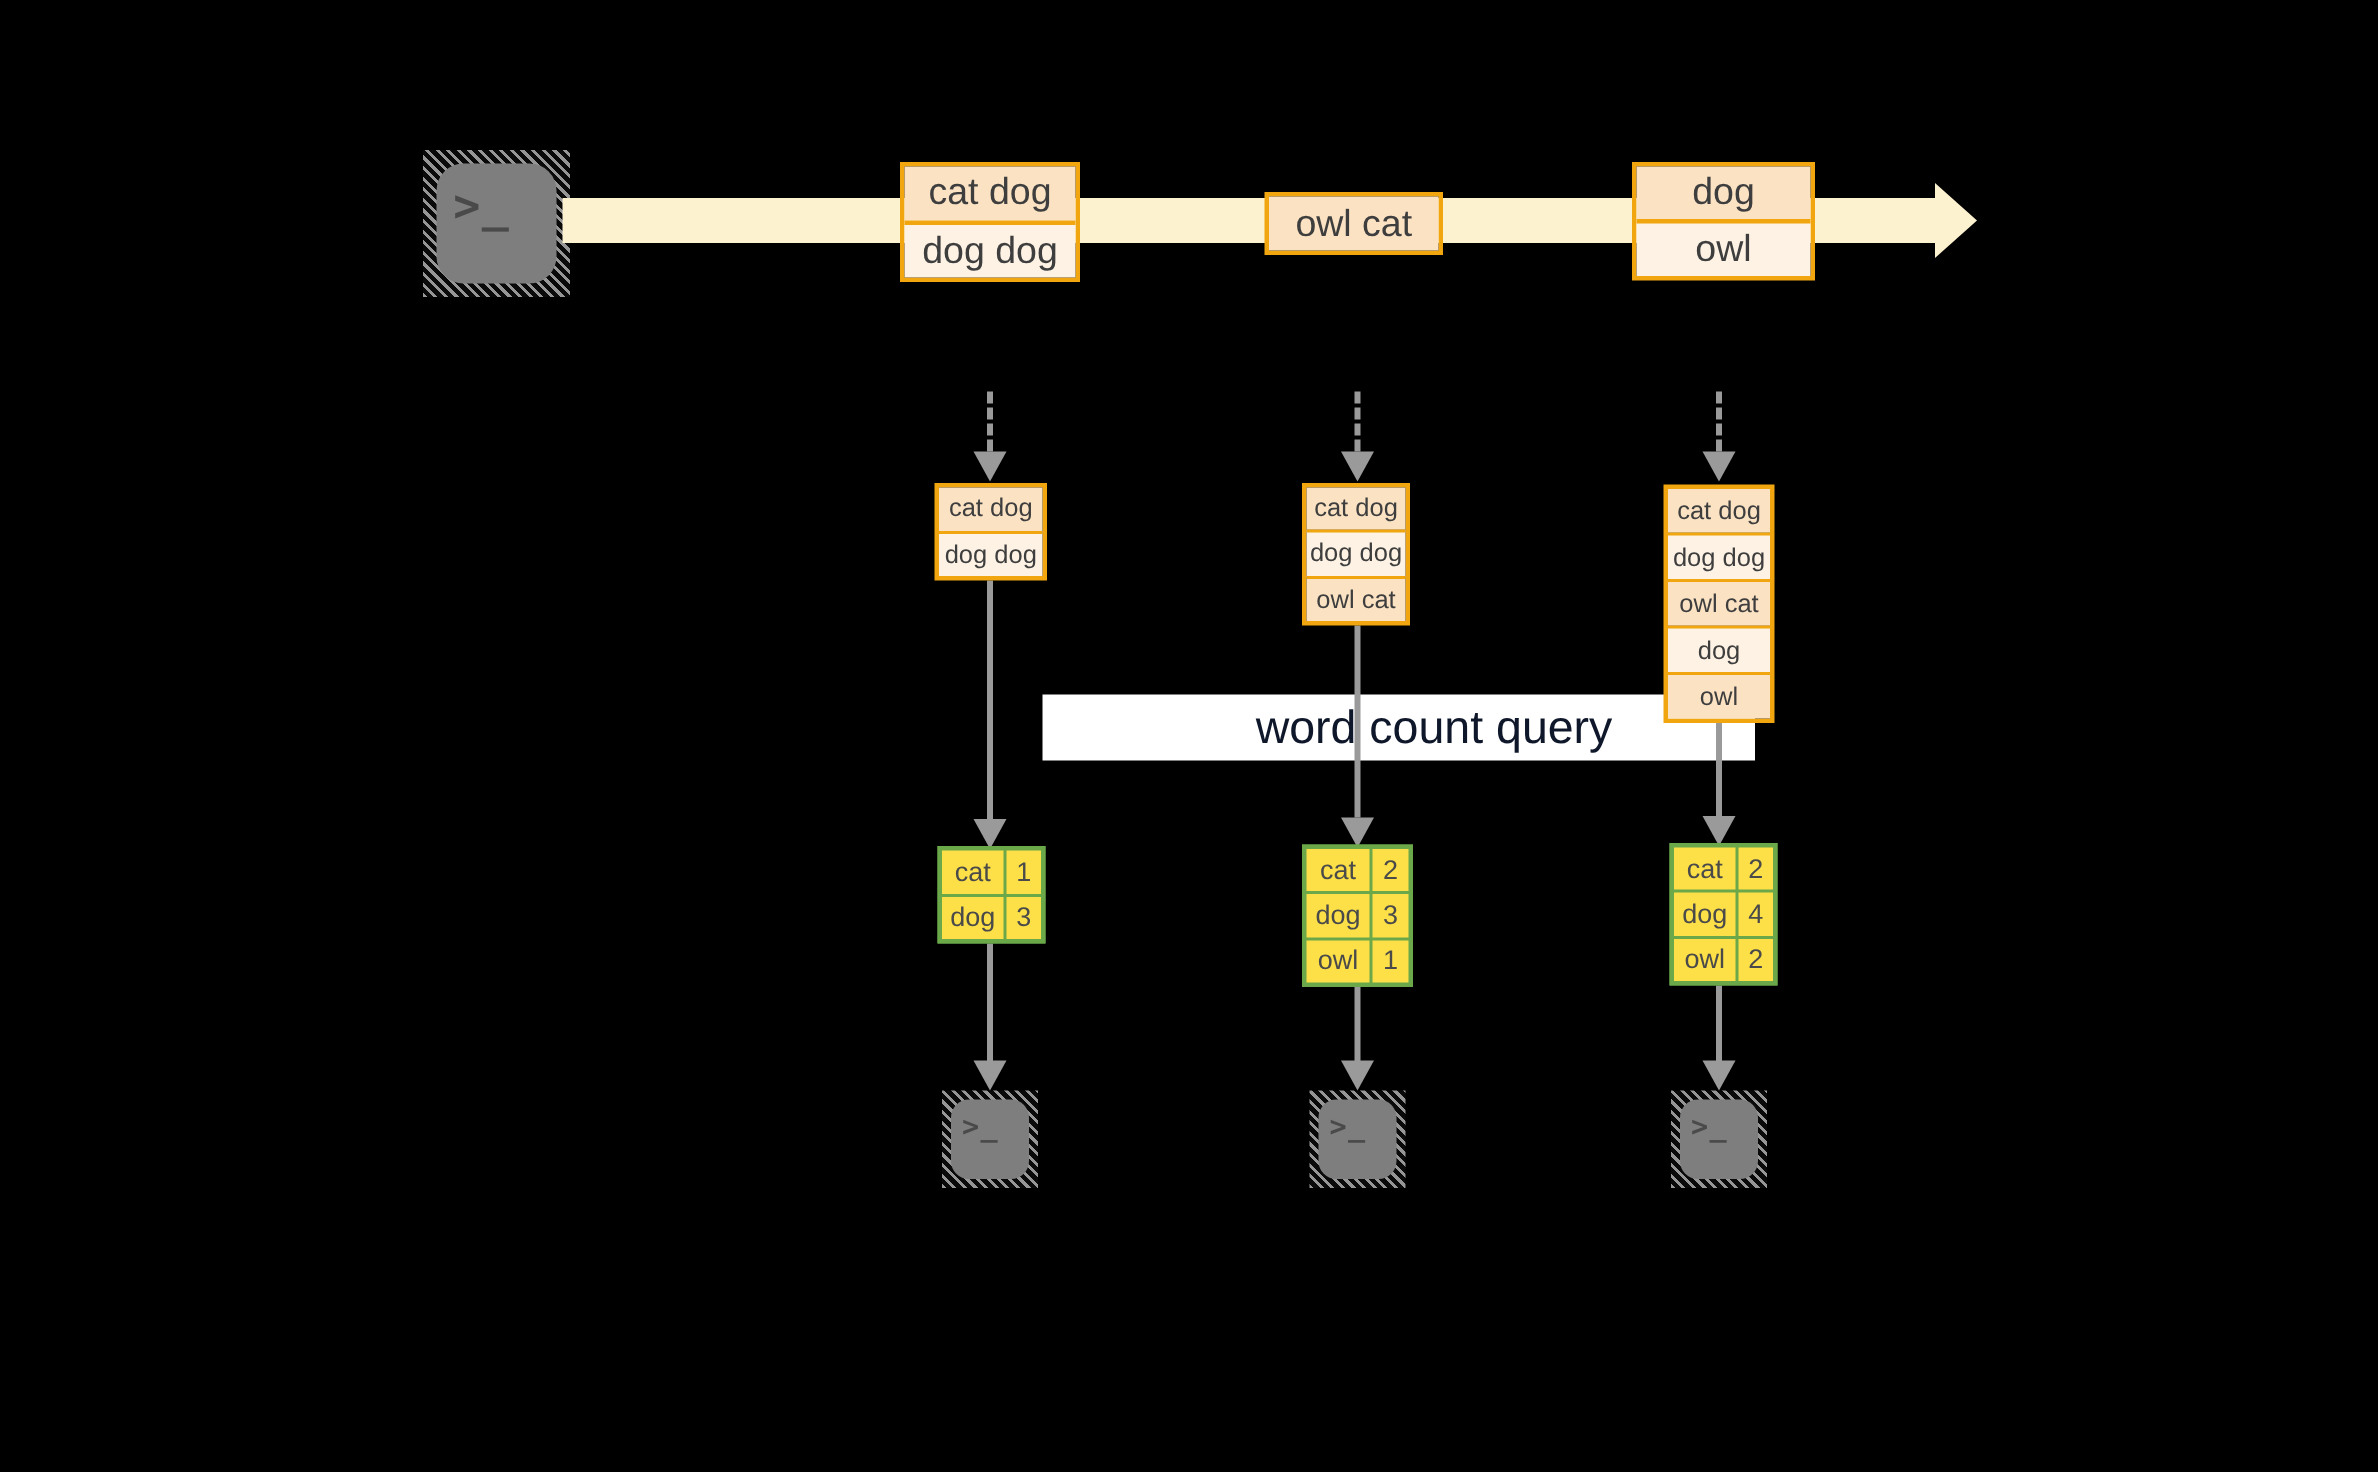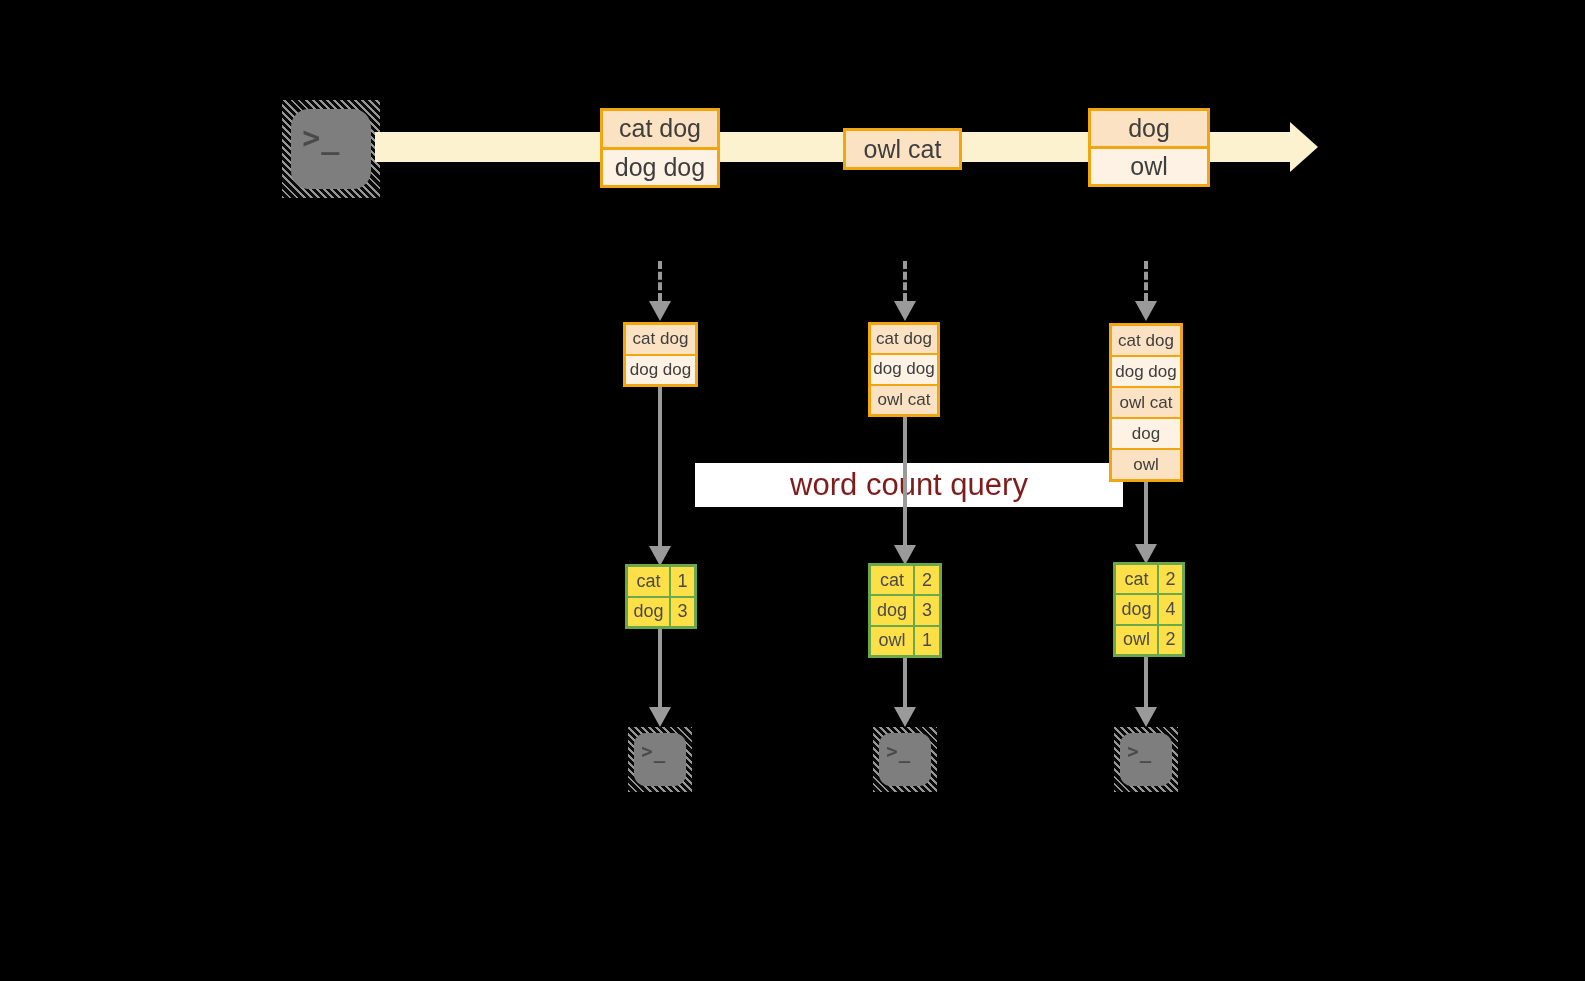--- a/index.html
+++ b/index.html
@@ -40,21 +40,21 @@
   .stack.k0 { left:623px;  top:322px; width:75px; height:65px; }
   .stack.k1 { left:868px;  top:322px; width:72px; height:95px; }
   .stack.k2 { left:1109px; top:323px; width:74px; height:159px; }
   
   .vline { position:absolute; width:4px; background:#9A9A9A; z-index:2; }
   .vdash { position:absolute; width:0; border-left:4px dashed #9A9A9A; z-index:2; }
   .ahead { position:absolute; width:0; height:0; z-index:2;
     border-left:11px solid transparent; border-right:11px solid transparent; border-top:20px solid #9A9A9A; }
   
   .qlabel { position:absolute; left:695px; top:463px; width:428px; height:44px; background:#FFFFFF; z-index:1;
-    display:flex; align-items:center; justify-content:center; font-size:31px; color:#7f1d1d; }
+    display:flex; align-items:center; justify-content:center; font-size:31px; color:#0f172a;padding-left:47px; }
   
   .gtable { position:absolute; box-sizing:border-box; border:3px solid #6BA84A; background:#6BA84A;
     display:grid; grid-template-columns:62% 1fr; gap:2px; z-index:3; font-size:18px; color:#4a4a4a; }
   .gtable .c { background:#fde047; display:flex; align-items:center; justify-content:center; }
   .gtable.t0 { left:625px;  top:564px; width:72px; height:65px; }
   .gtable.t1 { left:868px;  top:563px; width:74px; height:95px; }
   .gtable.t2 { left:1113px; top:562px; width:72px; height:95px; }
 </style>
 </head>
 <body>

